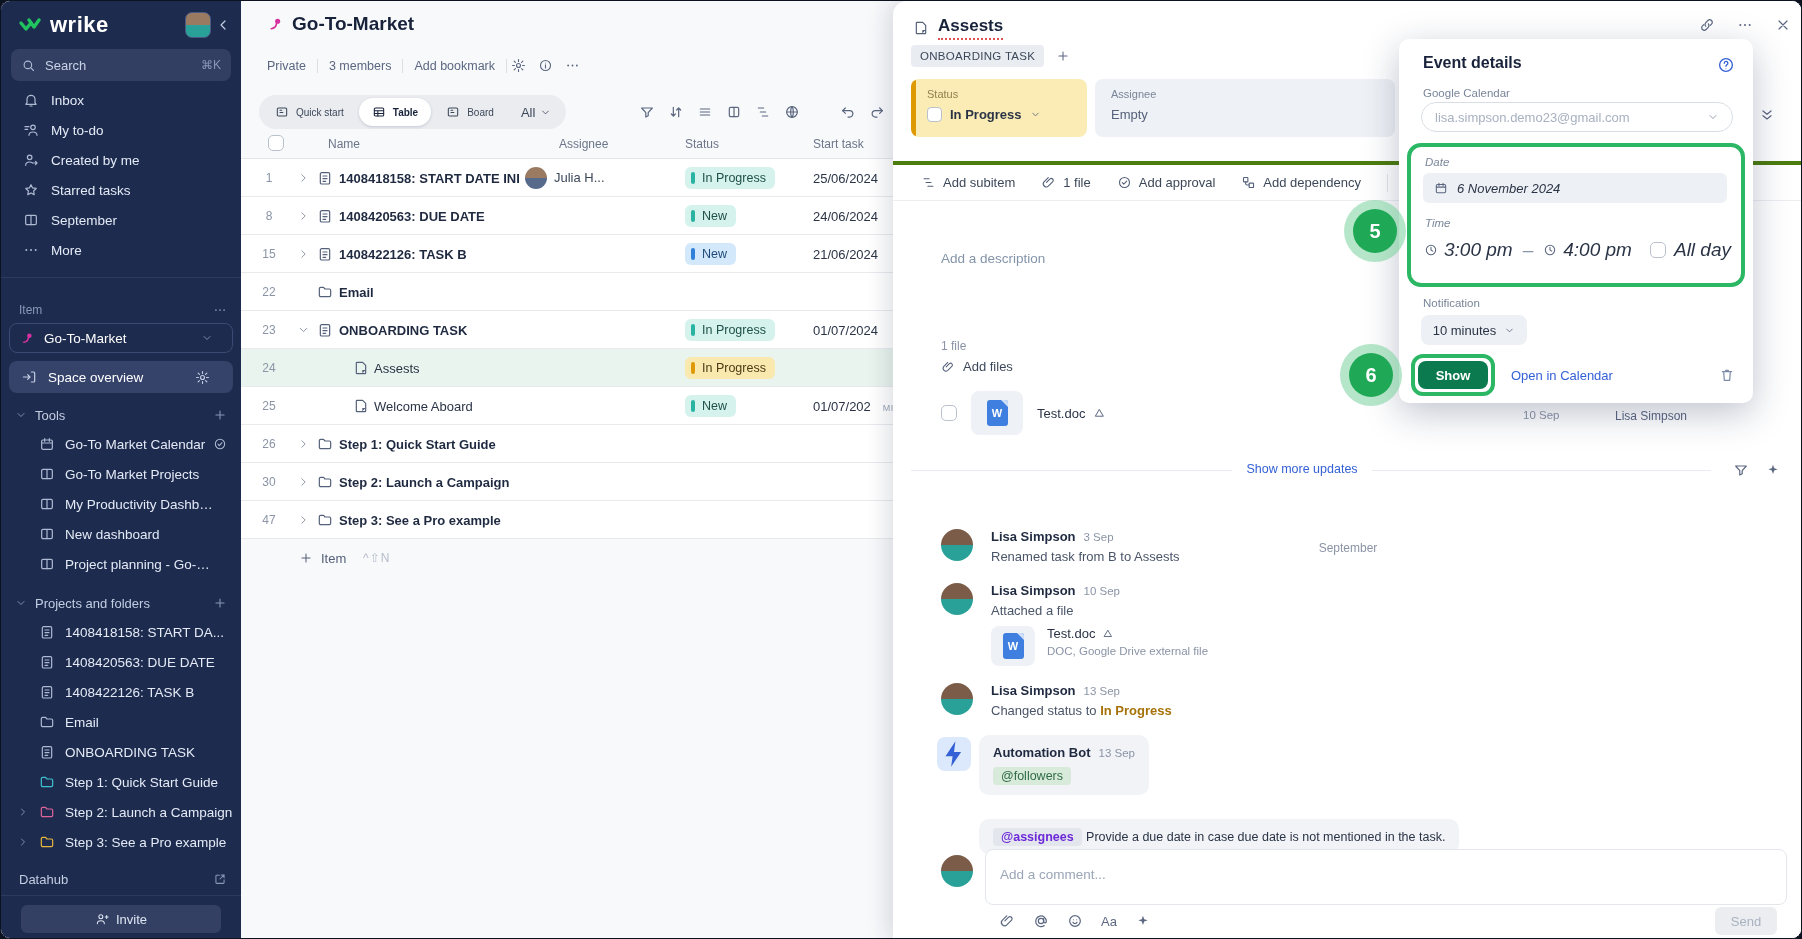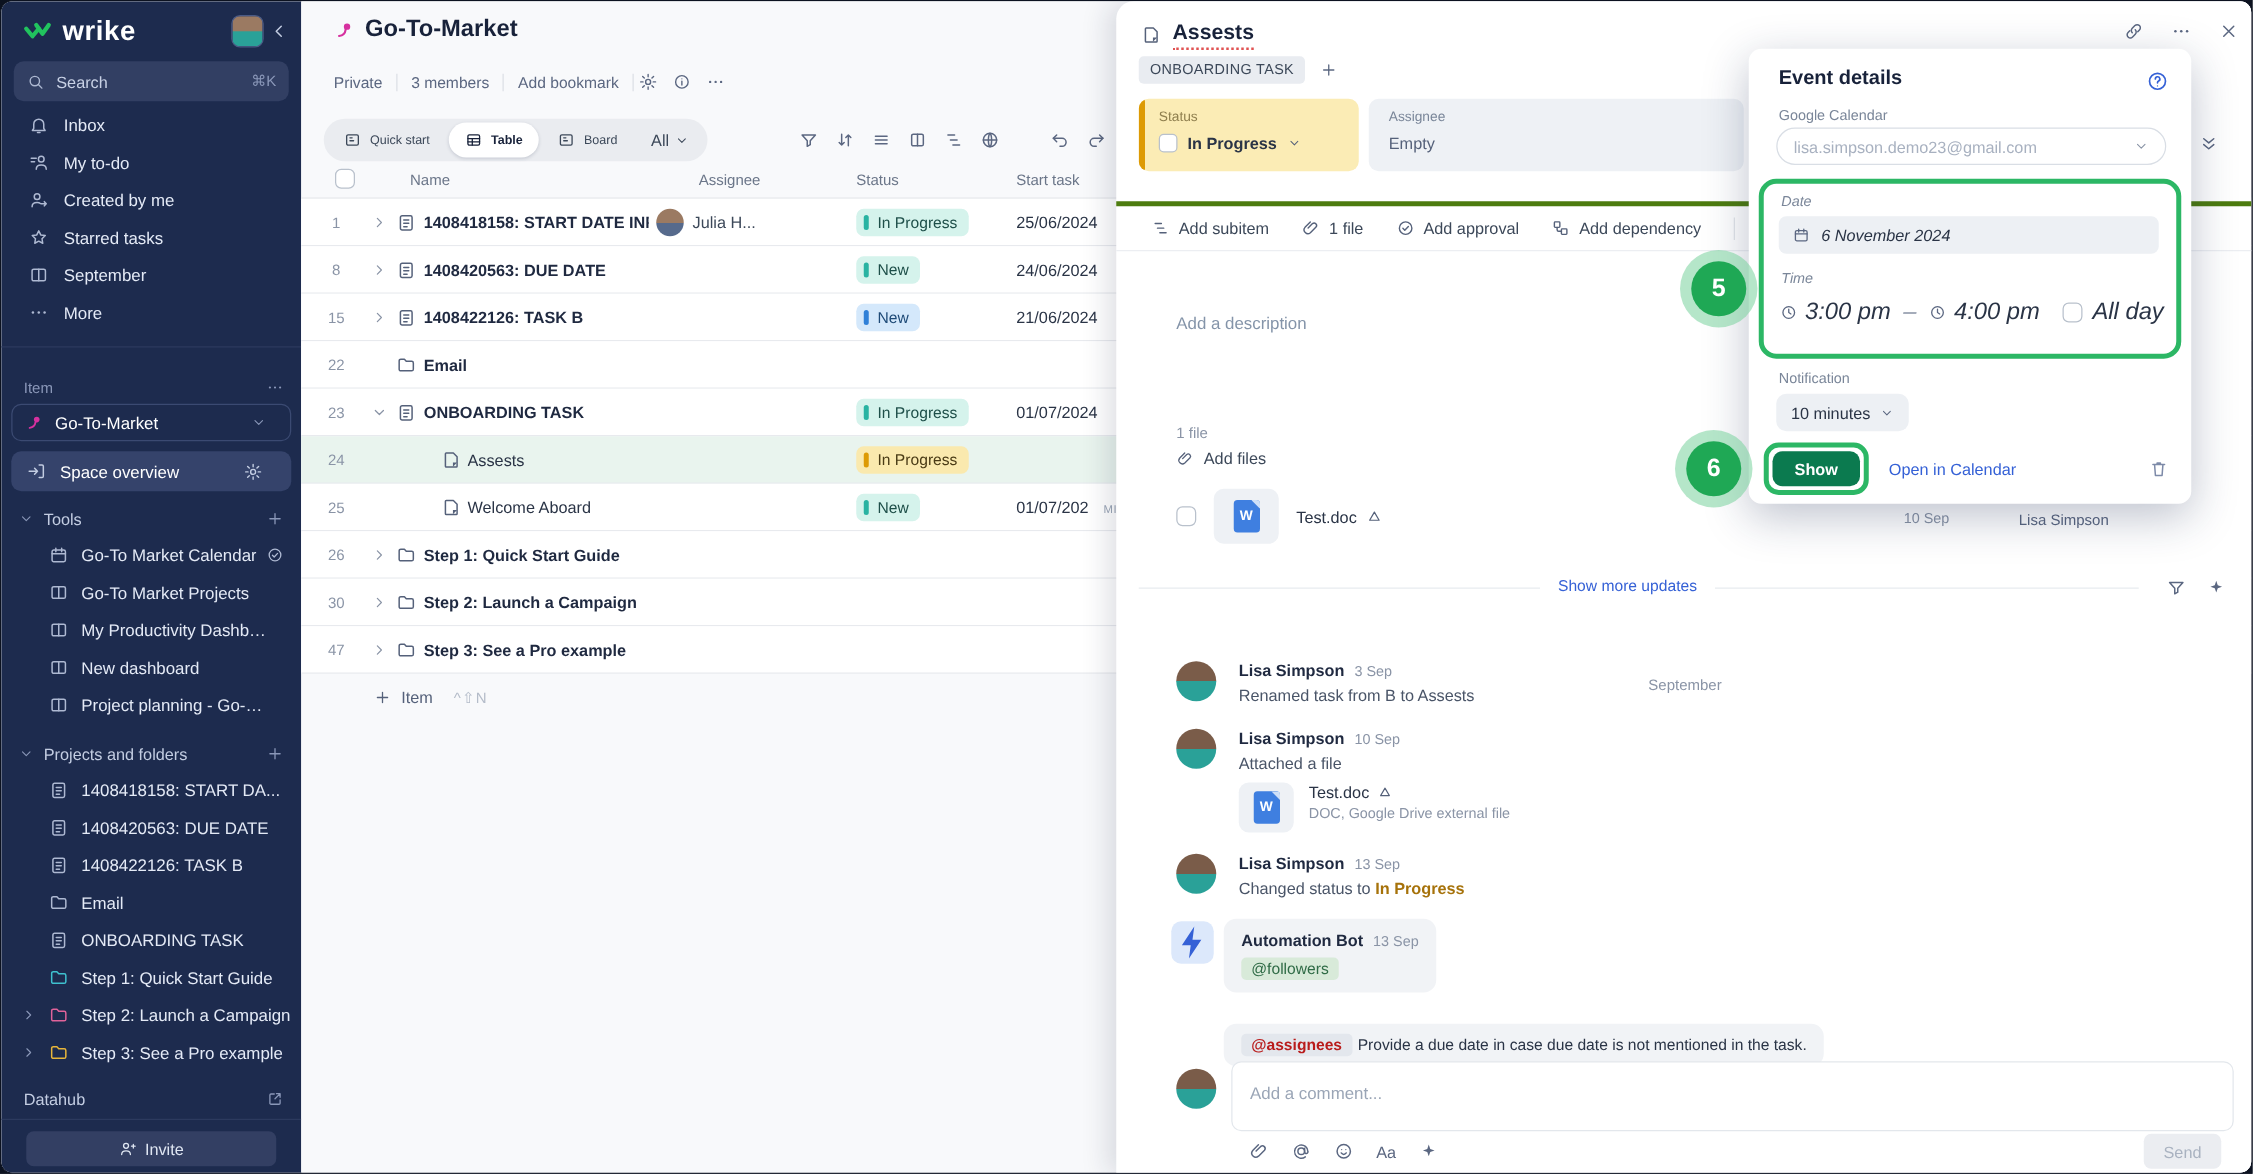--- a/index.html
+++ b/index.html
@@ -154,21 +154,21 @@
   .fe .attach { display:flex; align-items:flex-start; margin-top:8px; }
   .fe .attach .ftile { margin-left:0; width:44px; height:40px; }
   .fe .attach .meta { margin-left:12px; }
   .fe .attach .an { font-size:13px; color:#2a3446; display:flex; align-items:center; gap:7px; }
   .fe .attach .am { font-size:11.5px; color:#8a94a6; margin-top:4px; }
   .fe .bot-tile { position:absolute; left:-4px; top:2px; width:34px; height:34px; background:#dce8fb; border-radius:8px;
     display:flex; align-items:center; justify-content:center; color:#3561d6; }
   .fe .bubble { margin-left:38px; background:#f1f3f6; border-radius:10px; padding:10px 14px; display:inline-block; }
   .mention { display:inline-block; padding:2px 8px; border-radius:4px; font-size:12.5px; }
   .mention.green { background:#d8ead9; color:#2f6b46; }
-  .mention.gray { background:#e3e7ed; color:#b91c1c; font-weight:bold; }
+  .mention.gray { background:#e3e7ed; color:#6d28d9; font-weight:bold; }
   .comment { position:absolute; left:0; right:0; top:844px; }
   .comment .fav2 { position:absolute; left:48px; top:10px; width:32px; height:32px; border-radius:50%;
     background:linear-gradient(180deg,#7a5c49 50%,#2aa198 50%); }
   .comment .box { position:absolute; left:92px; right:16px; top:4px; height:56px; background:#fff; border:1px solid #e3e7ec; border-radius:8px; }
   .comment .ph { position:absolute; left:14px; top:17px; font-size:13.5px; color:#9aa5b6; }
   .comment .tools { position:absolute; left:106px; top:68px; display:flex; gap:18px; align-items:center; color:#5b6781; }
   .comment .tools .aa { font-size:13px; color:#5b6781; }
   .comment .send { position:absolute; right:26px; top:62px; width:62px; height:28px; background:#ebedf1; color:#a9b2c0;
     border-radius:6px; font-size:13px; display:flex; align-items:center; justify-content:center; }
   .p-collapse { position:absolute; right:28px; top:106px; color:#5b6781; }

